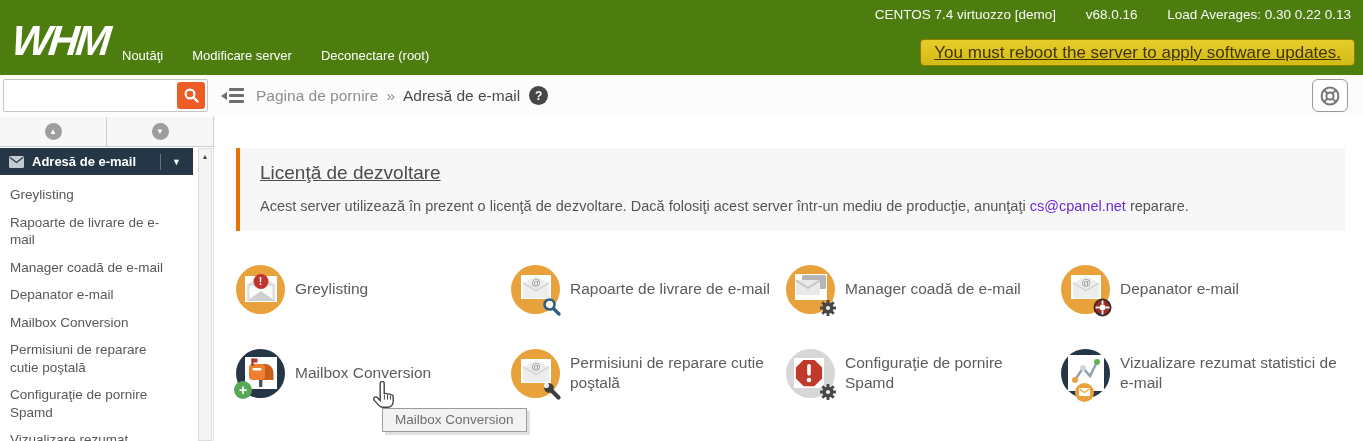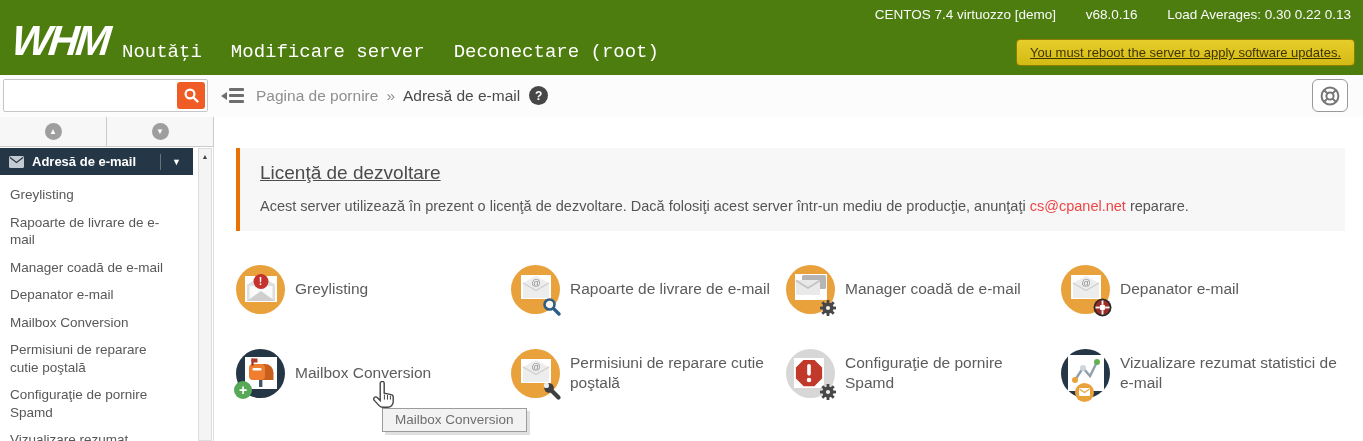--- a/index.html
+++ b/index.html
@@ -5,24 +5,24 @@
   * { margin:0; padding:0; box-sizing:border-box; }
   body { font-family:"Liberation Sans", sans-serif; background:#fff; }
   .app { position:relative; width:1363px; height:441px; overflow:hidden; background:#fff; }
 
   
   .topbar { position:absolute; left:0; top:0; width:100%; height:75px; background:#4d7c0f; }
   .status-line { position:absolute; top:7px; right:12px; color:#fafafa; font-size:13.5px; white-space:nowrap; }
   .status-line span { margin-left:26px; }
   .logo { position:absolute; left:12px; top:17px; color:#fff; font-size:42px; font-weight:bold; font-style:italic; letter-spacing:-3px; transform:skewX(-6deg); }
   .topnav { position:absolute; left:122px; bottom:12px; display:flex; gap:29px; }
-  .topnav a { color:#fff; font-size:19px; text-decoration:none; cursor:pointer; white-space:nowrap;font-family:Liberation Mono, monospace; }
+  .topnav a { color:#fff; font-size:13px; text-decoration:none; cursor:pointer; white-space:nowrap; }
   .reboot-btn { position:absolute; right:8px; top:39px; height:27px; display:flex; align-items:center; padding:0 13px;
     background:linear-gradient(#e6cd29,#d4ba15); border:1px solid #8f7d00; border-radius:4px;
-    color:#3f3500; font-size:13px; text-decoration:underline; cursor:pointer; white-space:nowrap; }
+    color:#3f3500; font-size:17px; text-decoration:underline; cursor:pointer; white-space:nowrap; }
 
   
   .toolbar { position:absolute; left:0; top:75px; width:100%; height:50px; background:#fcfcfc; border-bottom:1px solid #dcdcdc; }
   .search-wrap { position:absolute; left:3px; top:4px; width:205px; height:33px; background:#fff; border:1px solid #c6c6c6; border-radius:2px; }
   .search-wrap input { position:absolute; left:0; top:0; width:100%; height:100%; border:none; outline:none; padding:0 36px 0 8px; font-size:14px; background:transparent; }
   .search-btn { position:absolute; right:2px; top:2px; width:28px; height:27px; background:#ef5c25; border:none; border-radius:3px; cursor:pointer; display:flex; align-items:center; justify-content:center; }
   .collapse-icon { position:absolute; left:221px; top:13px; width:24px; height:16px; cursor:pointer; }
   .collapse-icon .bar { position:absolute; left:8px; width:15px; height:3px; background:#6e6e6e; border-radius:1px; }
   .collapse-icon .b1{top:0}.collapse-icon .b2{top:6px}.collapse-icon .b3{top:12px}
   .collapse-icon .arrow { position:absolute; left:0; top:4px; width:0; height:0; border-top:4px solid transparent; border-bottom:4px solid transparent; border-right:6px solid #6e6e6e; }
@@ -49,21 +49,21 @@
   .sb-list { position:absolute; left:0; top:34px; width:193px; list-style:none; }
   .sb-list li { padding:5px 16px 5px 10px; font-size:13.5px; line-height:17.5px; color:#585858; cursor:pointer; }
   .sb-scroll { position:absolute; right:1px; top:1px; bottom:0; width:14px; background:#f4f4f4; border:1px solid #ddd; }
   .sb-scroll .up { display:block; text-align:center; color:#444; font-size:7px; padding-top:4px; }
 
   
   .main { position:absolute; left:214px; top:117px; right:0; bottom:0; background:#fff; overflow:hidden; }
   .notice { margin:31px 18px 0 22px; background:#f7f7f8; border-left:4px solid #e87205; padding:14px 20px 17px; }
   .notice h2 { font-size:19px; font-weight:normal; color:#4c4c4c; margin-bottom:14px;text-decoration:underline; }
   .notice p { font-size:14.5px; color:#555; }
-  .notice a { color:#ef4444; text-decoration:none; cursor:pointer; }
+  .notice a { color:#6d28d9; text-decoration:none; cursor:pointer; }
 
   .grid { display:grid; grid-template-columns:275px 275px 275px auto; row-gap:34px; margin:33px 12px 0 22px; }
   .tile { display:flex; align-items:center; min-height:50px; cursor:pointer; }
   .tile-label { margin-left:10px; font-size:15.5px; line-height:20px; color:#5c5c5c; max-width:205px; }
   .grid .tile:nth-child(4n) .tile-label { max-width:238px; }
 
   .tile-icon { position:relative; width:49px; height:49px; border-radius:50%; flex-shrink:0; }
   .bg-orange { background:#e9a23b; }
   .bg-navy { background:#253746; }
   .bg-gray { background:#d7d7d7; }

